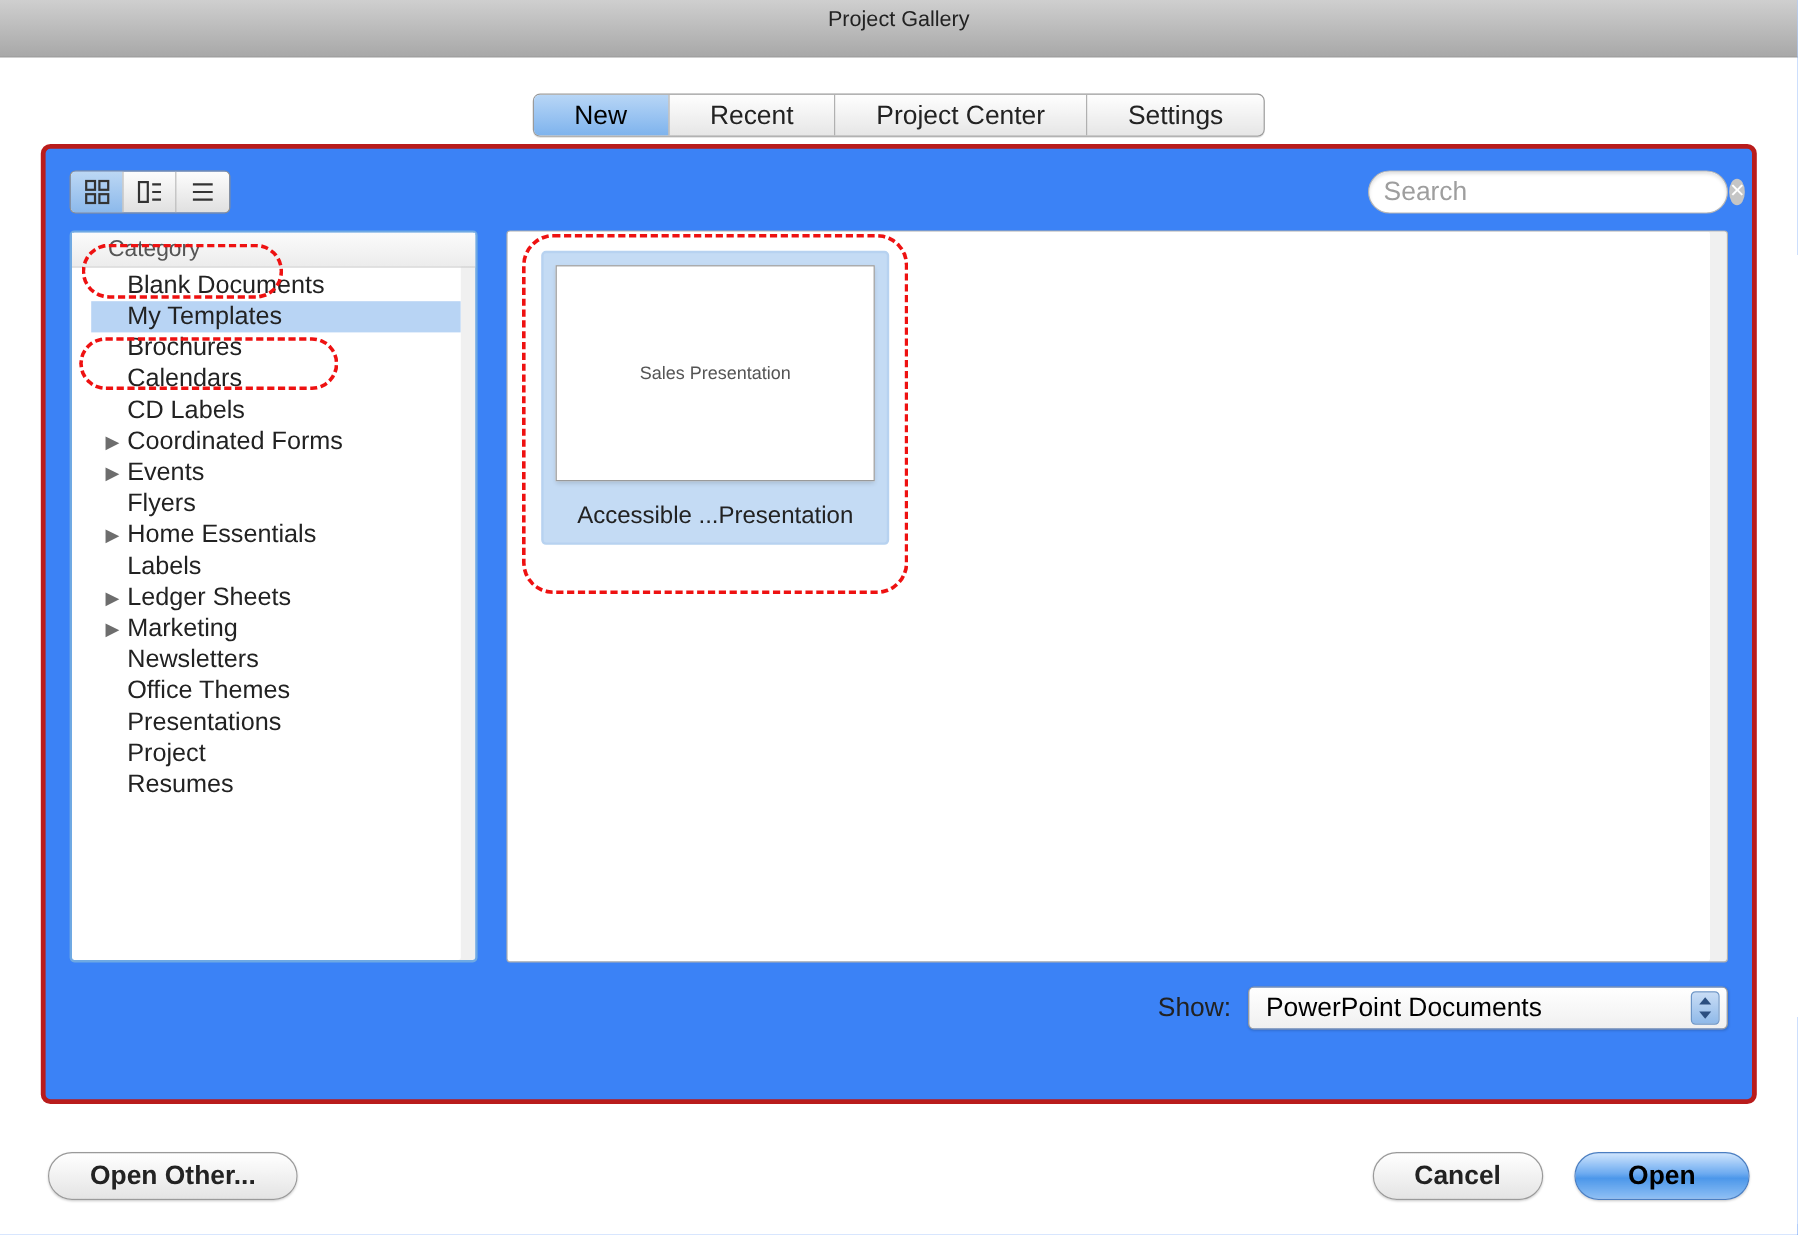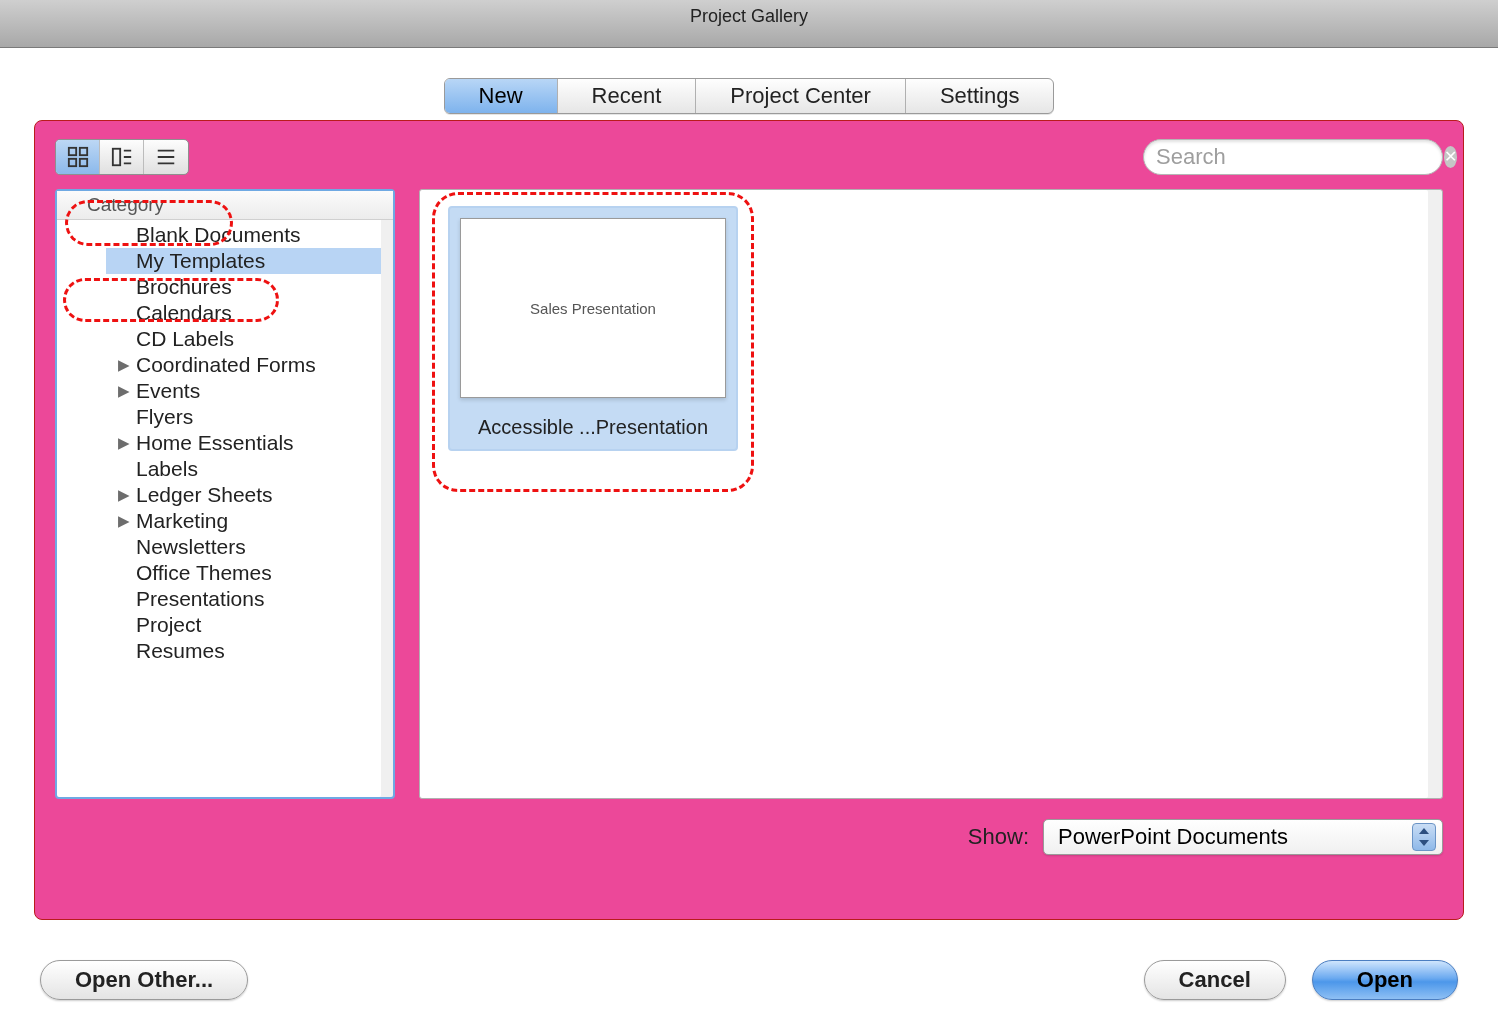--- a/index.html
+++ b/index.html
@@ -42,23 +42,23 @@
   color: #222;
   border-right: 1px solid #b0b0b0;
   cursor: pointer;
 }
 .tabgroup .tab:last-child { border-right: none; }
 .tabgroup .tab.active {
   background: linear-gradient(#b8d6f6, #7eb3ed);
   color: #000;
 }
 .panel {
-  border: 1px solid #b91c1c;
+  border: 4px solid #b91c1c;
   border-radius: 8px;
-  background: #ec4899;
+  background: #3b82f6;
   padding: 18px 20px 24px 20px;
   position: relative;
   height: 800px;
 }
 .toolbar-row {
   display: flex;
   justify-content: space-between;
   align-items: center;
   margin-bottom: 14px;
 }
@@ -127,21 +127,20 @@
   border-bottom: 1px solid #d0d0d0;
   color: #555;
   font-size: 19px;
   padding: 3px 0 3px 30px;
 }
 .category-list {
   list-style: none;
   padding: 2px 0 4px 16px;
   margin-right: 12px;
   overflow: hidden;
-  margin-left: 33px;
 }
 .category-list li {
   display: flex;
   align-items: center;
   padding: 1px 0 1px 12px;
   font-size: 21px;
   color: #222;
   cursor: pointer;
   white-space: nowrap;
 }

